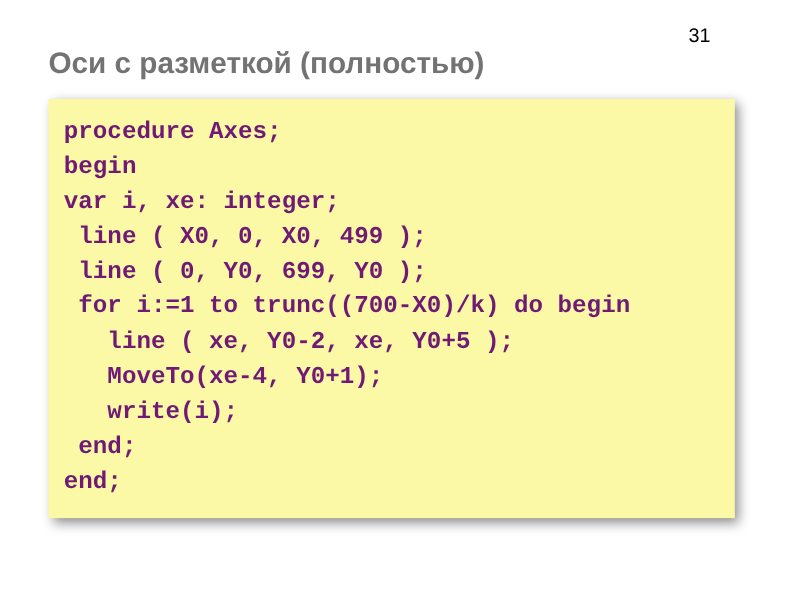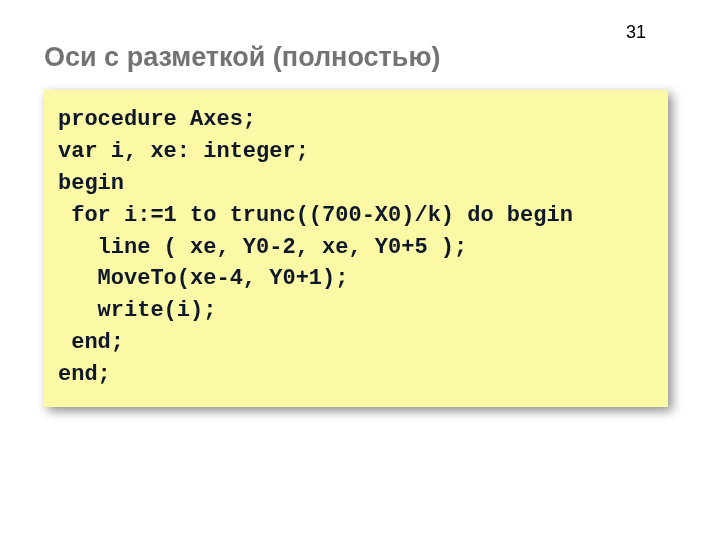--- a/index.html
+++ b/index.html
@@ -39,38 +39,40 @@
     width: 624px;
     background: #fbf9a6;
     box-shadow: 4px 4px 10px rgba(0,0,0,0.45);
     padding: 14px 14px 16px 14px;
     box-sizing: border-box;
   }
   .code-line {
     font-family: "Courier New", Courier, monospace;
     font-size: 22px;
     font-weight: bold;
-    color: #0f172a;
+    color: #701a75;
     white-space: pre;
     line-height: 1.45;
   }
 </style>
 </head>
 <body>
 
 <div class="slide">
 
   <div class="page-number">31</div>
 
   <div class="title">Оси с разметкой (полностью)</div>
 
   <div class="code-box">
     <div class="code-line">procedure Axes;</div>
+    <div class="code-line">begin</div>
     <div class="code-line">var i, xe: integer;</div>
-    <div class="code-line">begin</div>
+    <div class="code-line"> line ( X0, 0, X0, 499 );</div>
+    <div class="code-line"> line ( 0, Y0, 699, Y0 );</div>
     <div class="code-line"> for i:=1 to trunc((700-X0)/k) do begin</div>
     <div class="code-line">   line ( xe, Y0-2, xe, Y0+5 );</div>
     <div class="code-line">   MoveTo(xe-4, Y0+1);</div>
     <div class="code-line">   write(i);</div>
     <div class="code-line"> end;</div>
     <div class="code-line">end;</div>
   </div>
 
 </div>
 

